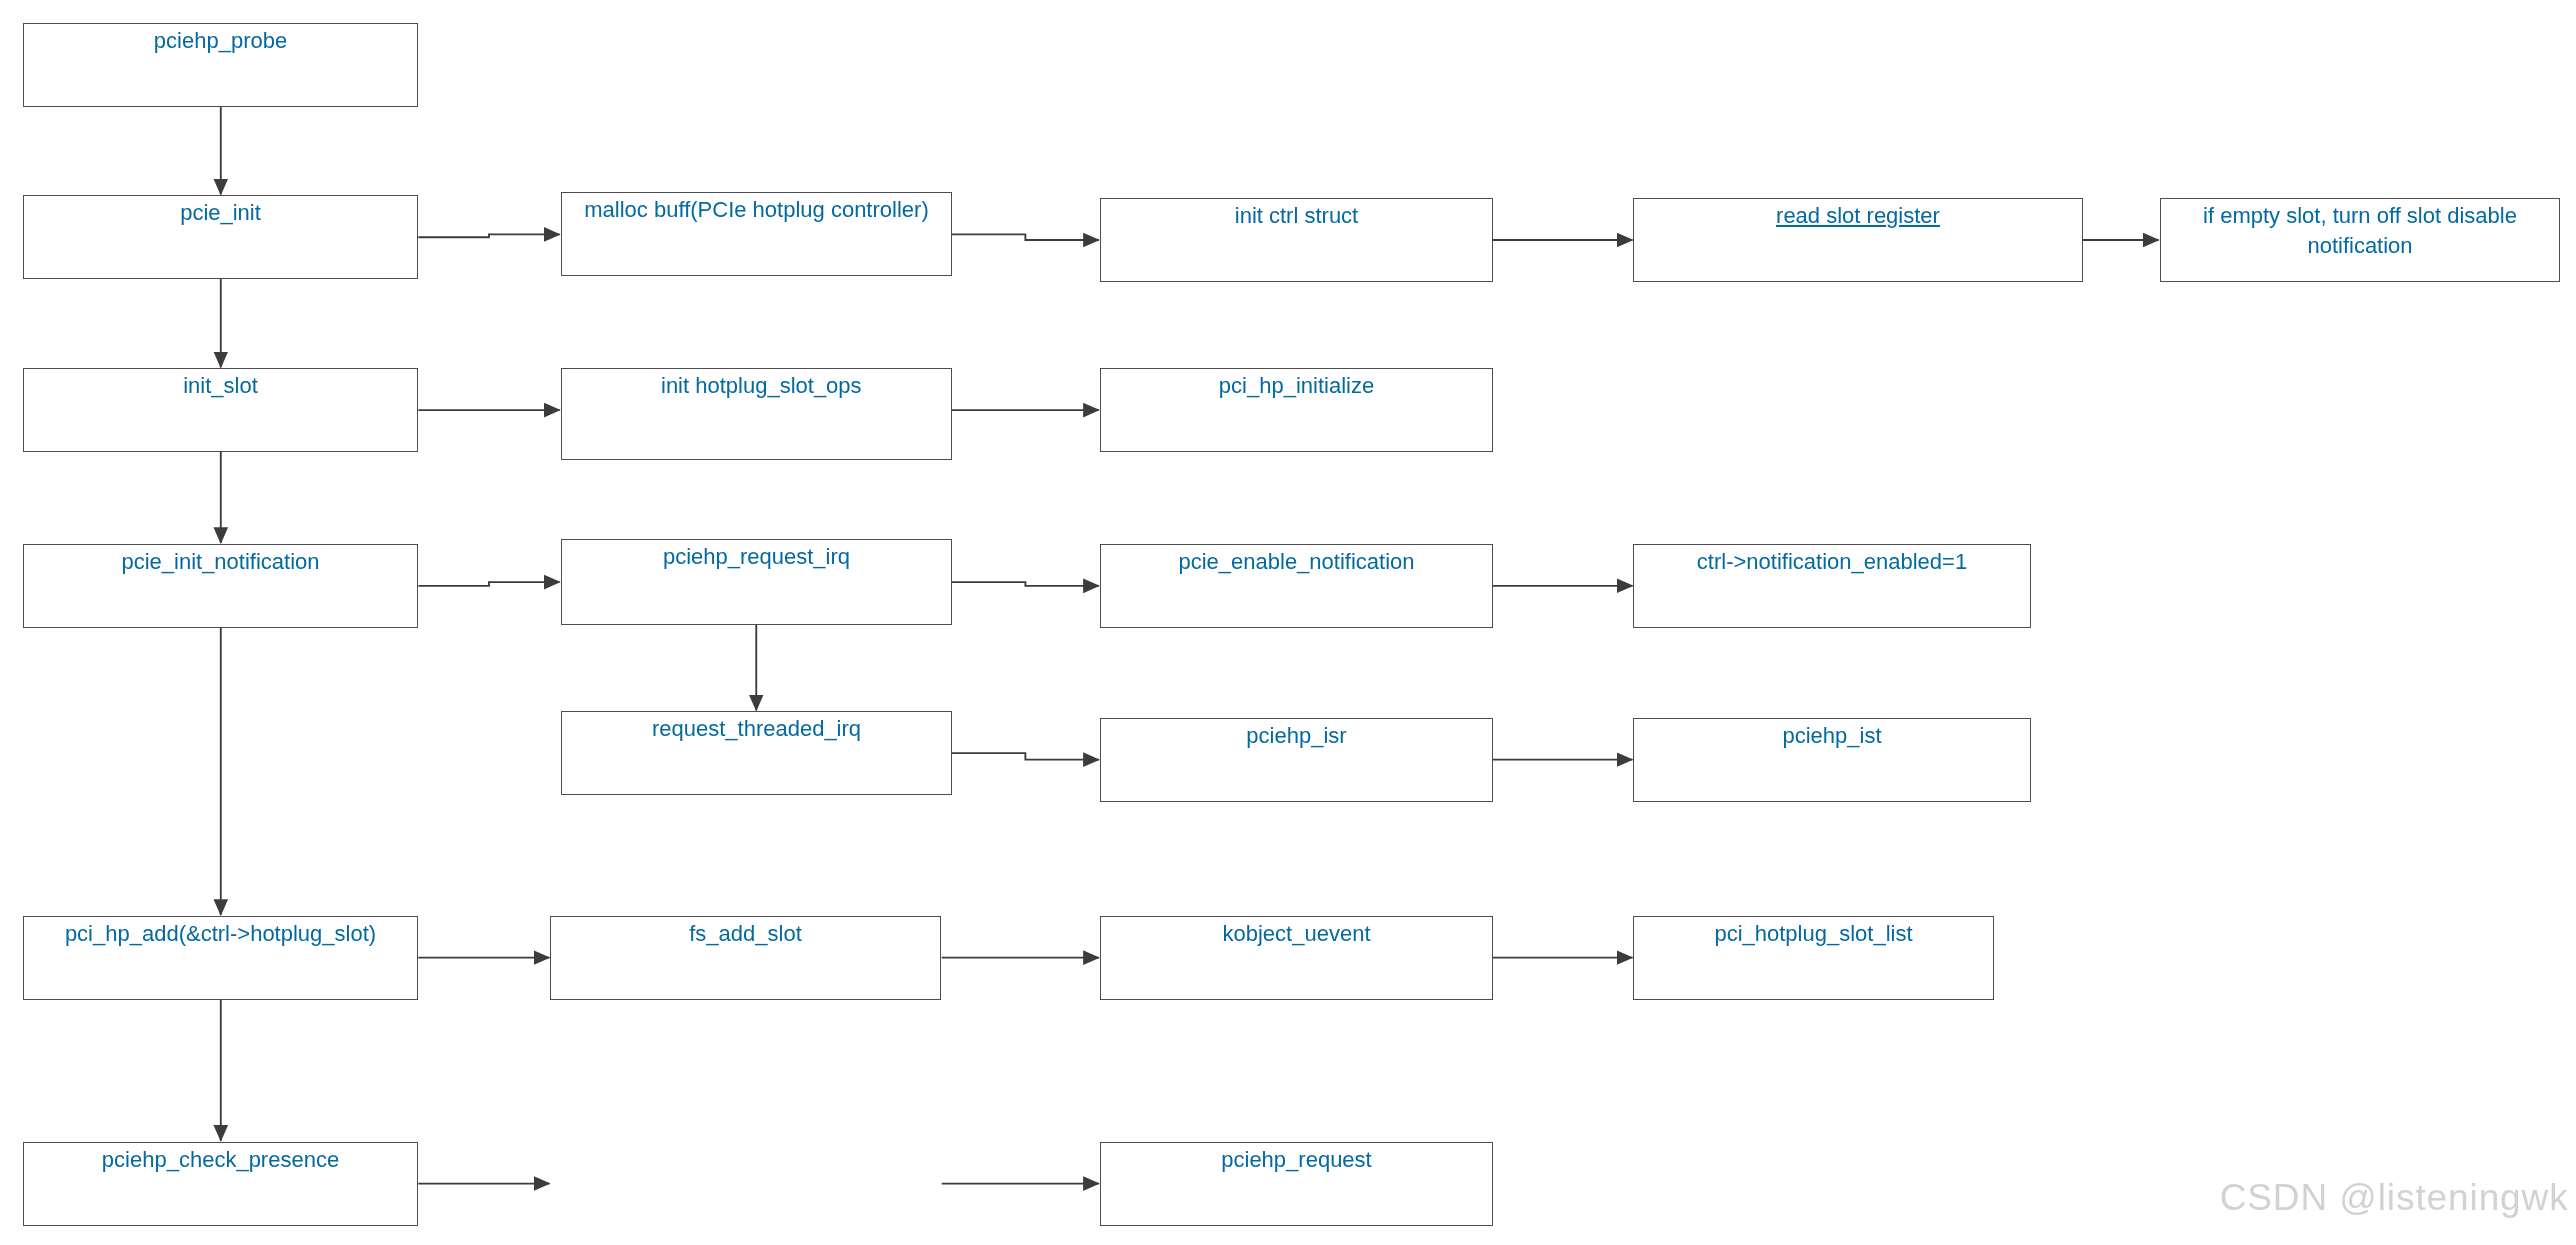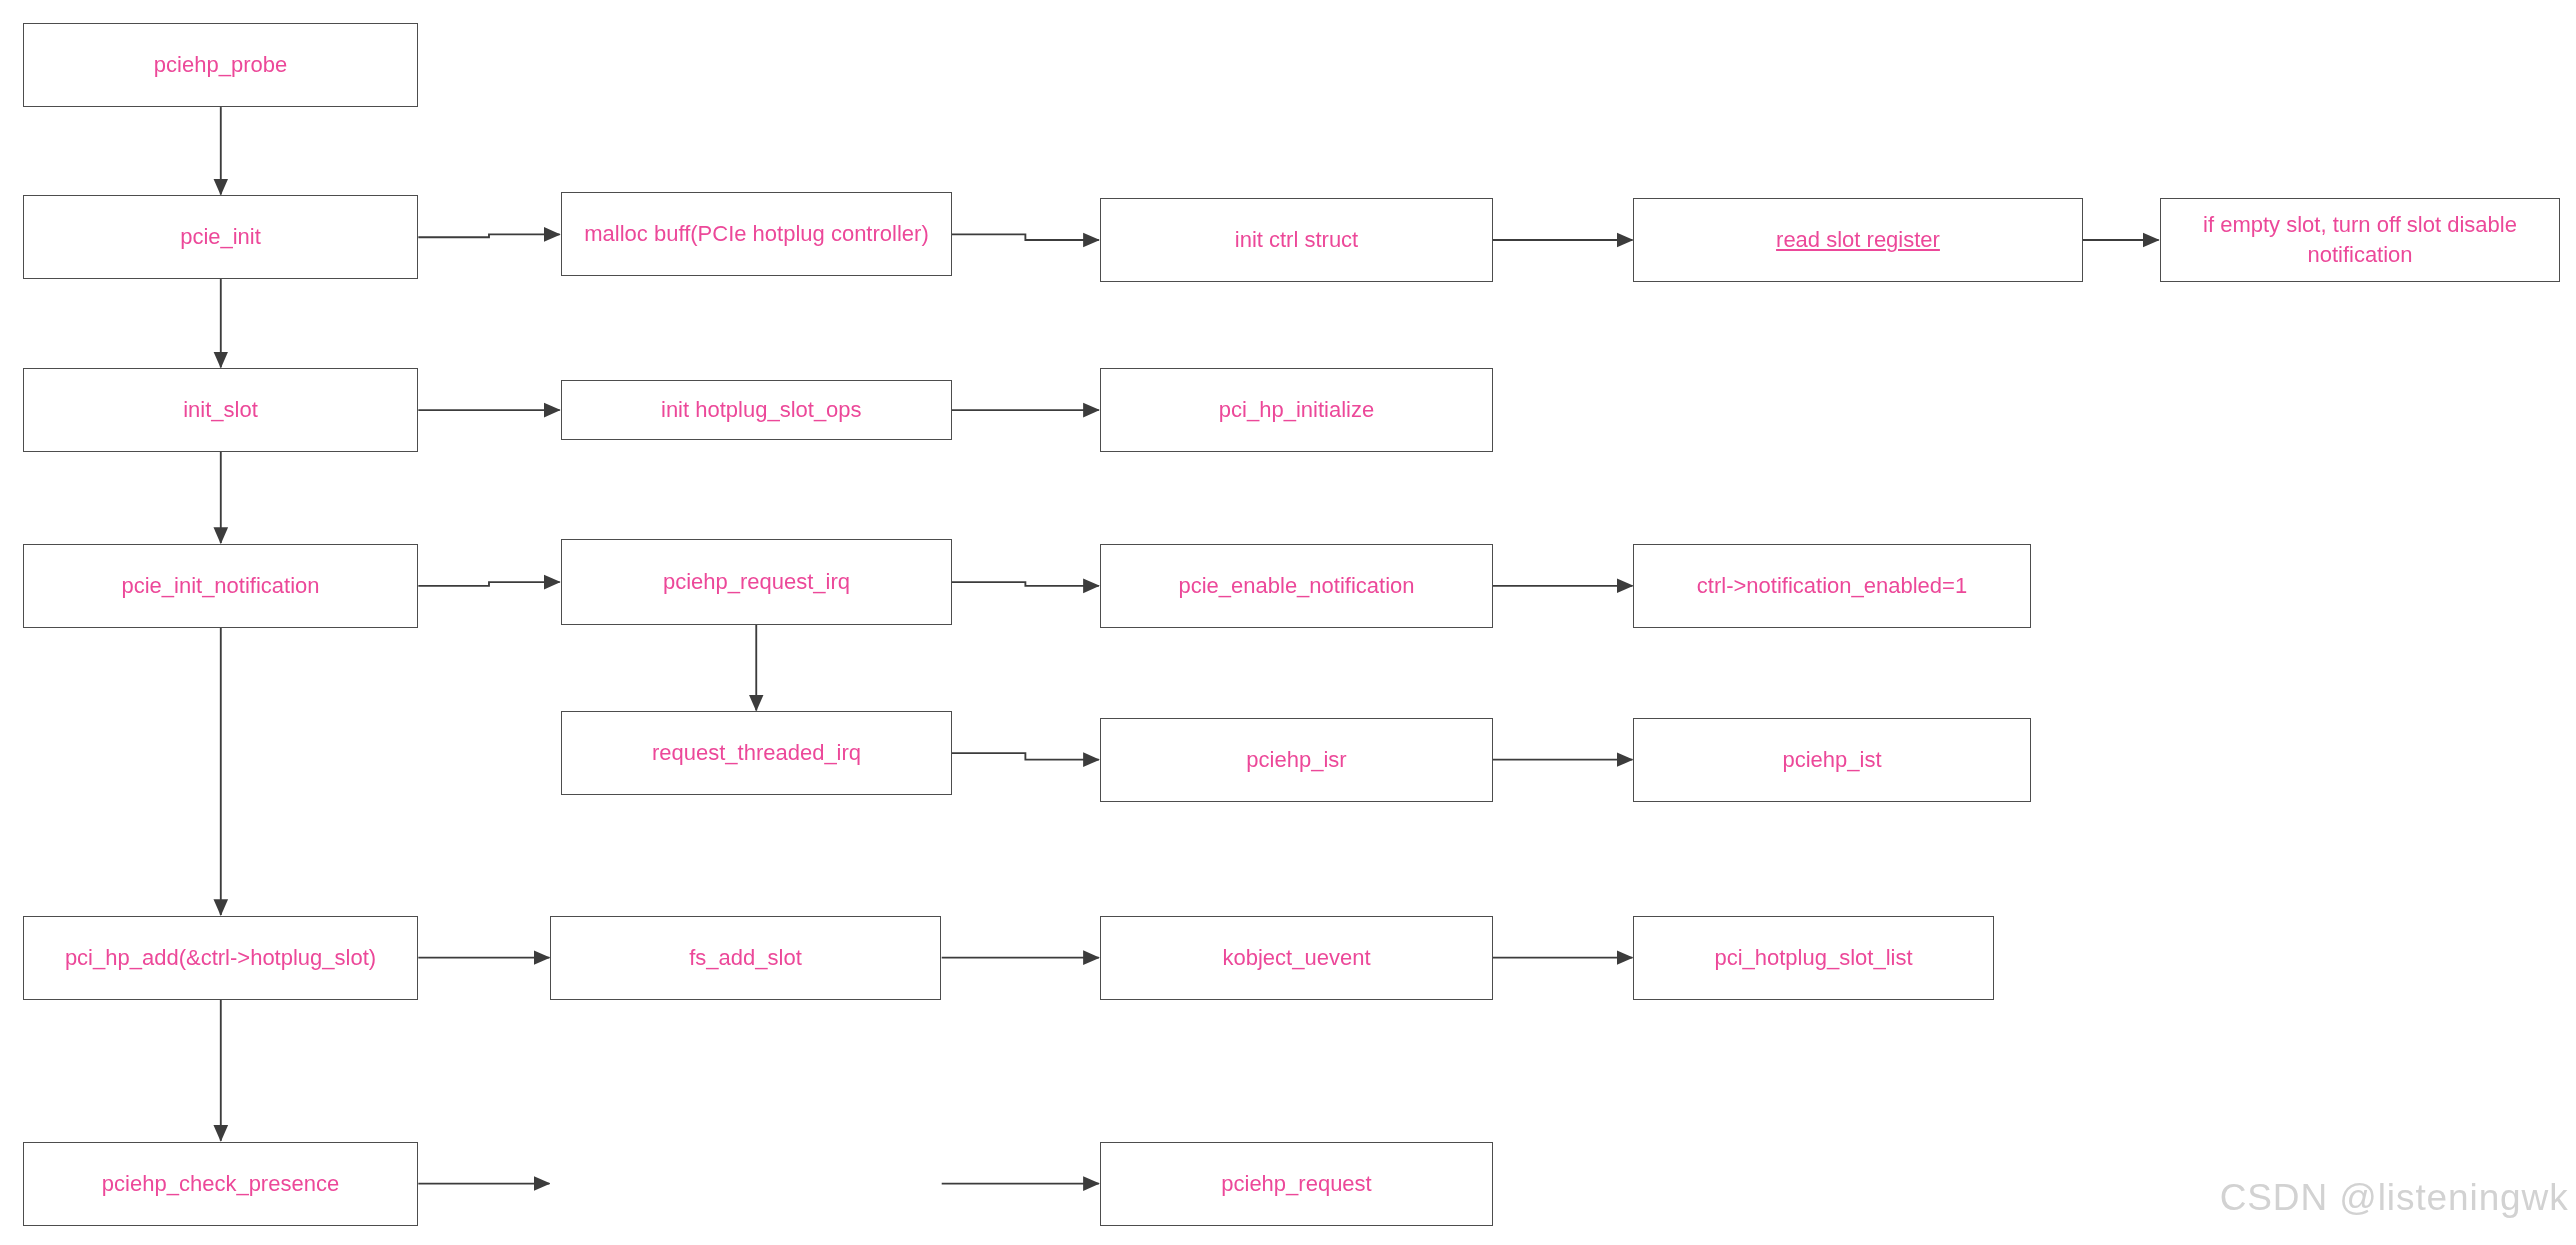--- a/index.html
+++ b/index.html
@@ -27,27 +27,27 @@
     fill: none;
     stroke: #3c3c3c;
     stroke-width: 2;
   }
   .node {
     position: absolute;
     box-sizing: border-box;
     background: #ffffff;
     border: 1.9px solid #4d4d4d;
     display: flex;
-    align-items: center;
+    align-items: flex-start;
     justify-content: center;
     text-align: center;
     padding: 1.9px 7.4px;
     font-size: 22px;
     line-height: 1.35;
-    color: #ec4899;
+    color: #0369a1;
   }
   .node-label {
     display: block;
     width: 100%;
   }
   #watermark {
     position: absolute;
     right: 7.4px;
     top: 1177px;
     font-size: 37px;
@@ -104,21 +104,21 @@
     </div>
     <div class="node" style="left: 1633px; top: 198px; width: 450px; height: 84px; text-decoration: underline;">
       <span class="node-label">read slot register</span>
     </div>
     <div class="node" style="left: 2160px; top: 198px; width: 400px; height: 84px;">
       <span class="node-label">if empty slot, turn off slot disable notification</span>
     </div>
     <div class="node" style="left: 23px; top: 368px; width: 395px; height: 84px;">
       <span class="node-label">init_slot</span>
     </div>
-    <div class="node" style="left: 561px; top: 380px; width: 391px; height: 60px; padding-left: 17px;">
+    <div class="node" style="left: 561px; top: 368px; width: 391px; height: 92px; padding-left: 17px;">
       <span class="node-label">init hotplug_slot_ops</span>
     </div>
     <div class="node" style="left: 1100px; top: 368px; width: 393px; height: 84px;">
       <span class="node-label">pci_hp_initialize</span>
     </div>
     <div class="node" style="left: 23px; top: 544px; width: 395px; height: 84px;">
       <span class="node-label">pcie_init_notification</span>
     </div>
     <div class="node" style="left: 561px; top: 539px; width: 391px; height: 86px;">
       <span class="node-label">pciehp_request_irq</span>

